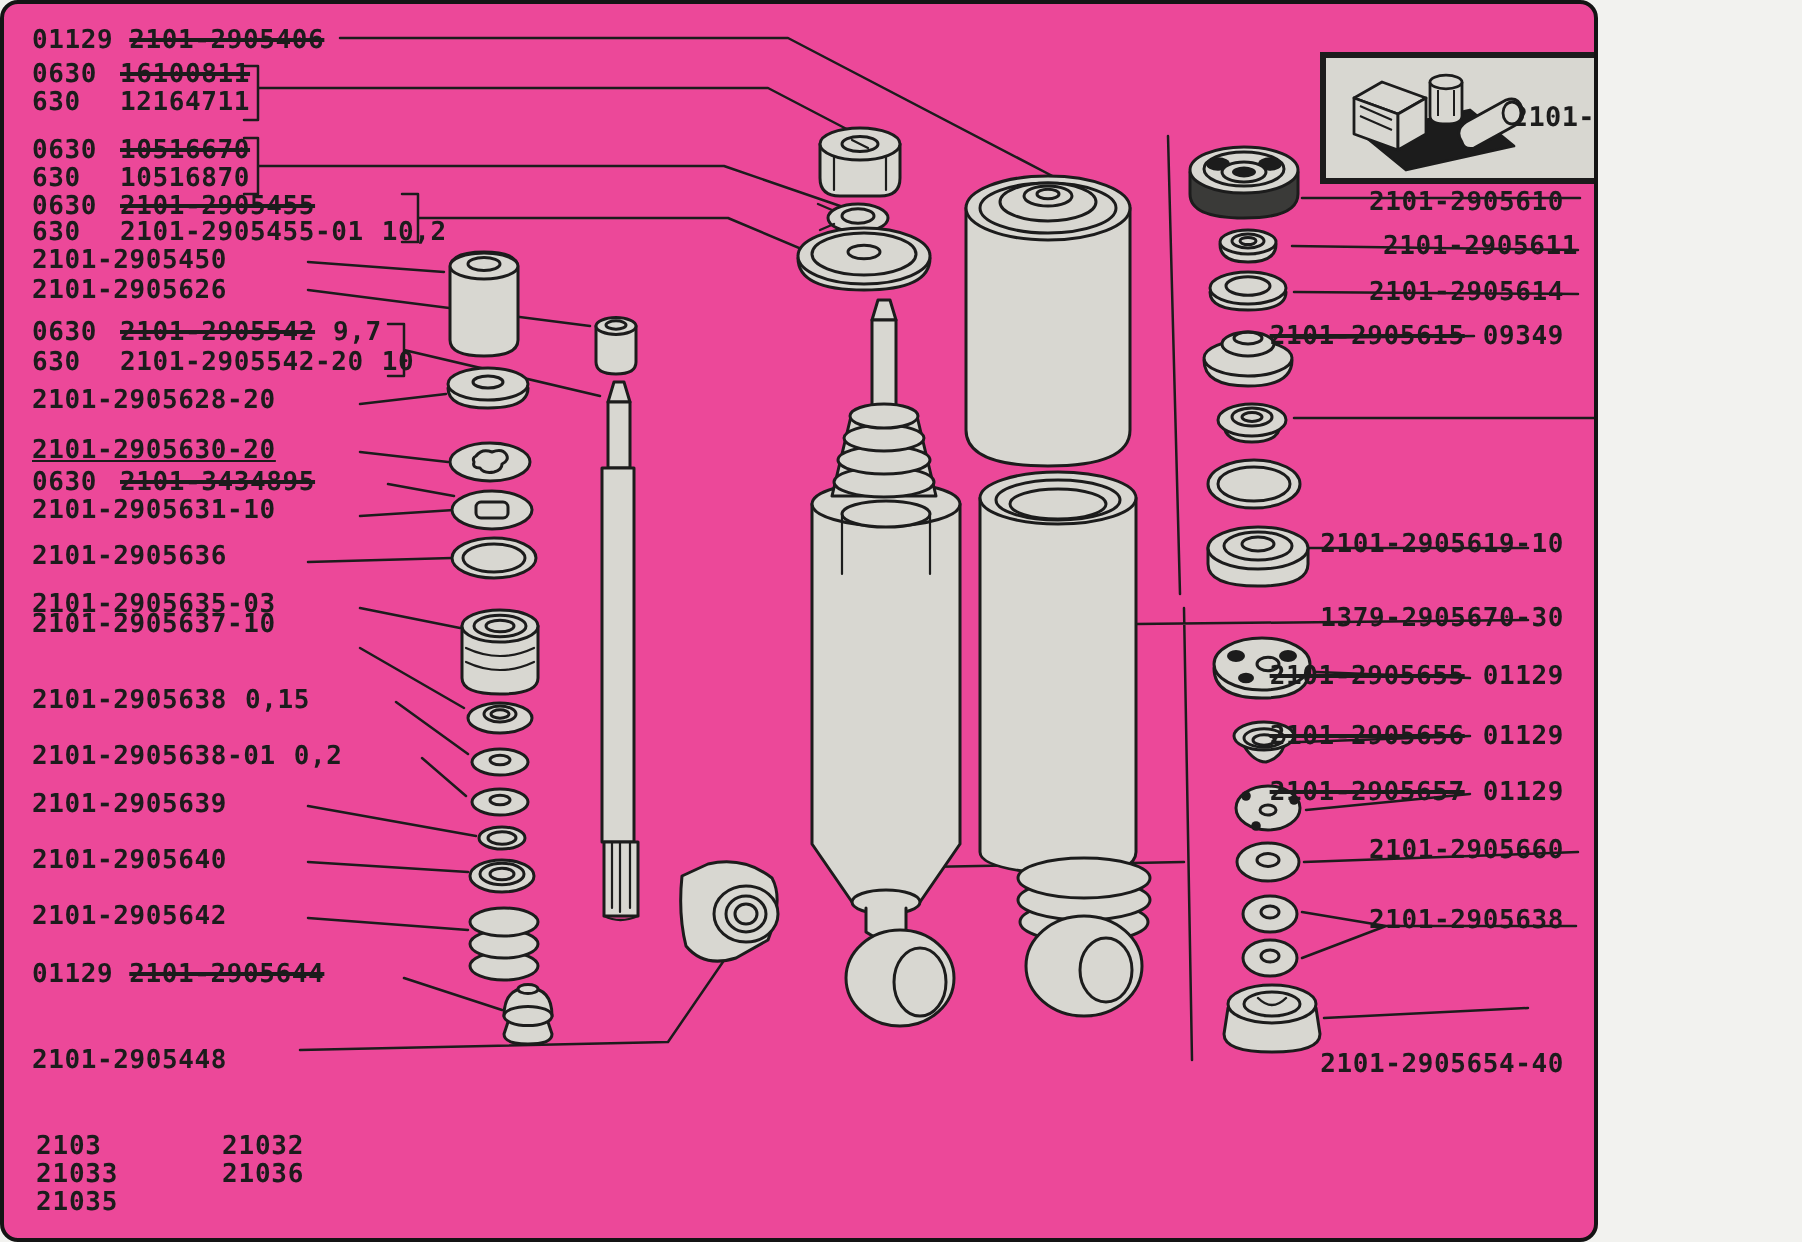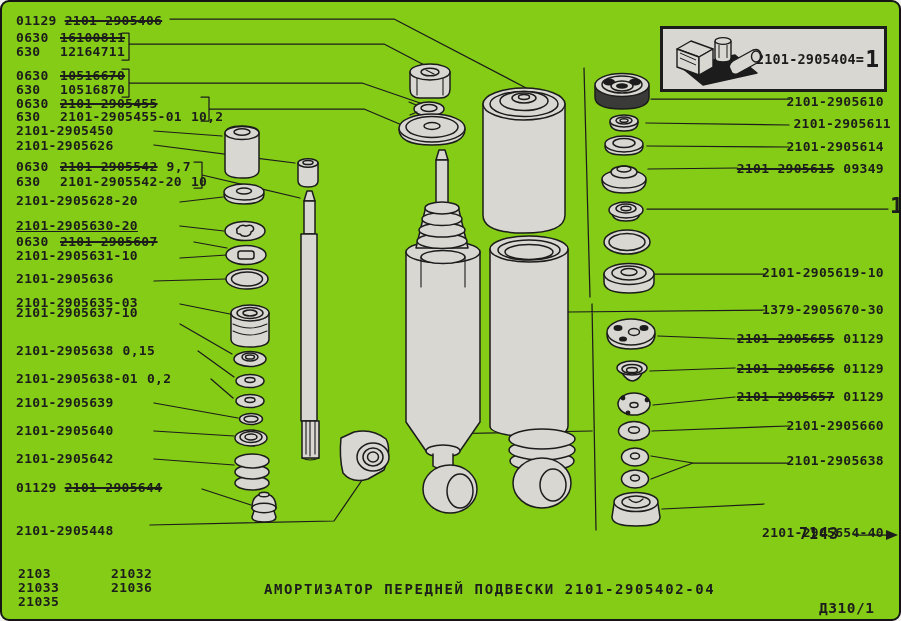--- a/index.html
+++ b/index.html
@@ -1,18 +1,18 @@
 <!DOCTYPE html>
 <html><head>
 <meta charset="utf-8">
 <style>
   html,body{margin:0;padding:0;background:#f2f2ef;}
   #page{
-    position:relative;width:901px;height:621px;overflow:hidden;
-    background:#84cc16;border:2px solid #141414;border-radius:9px;
+    position:relative;width:799px;height:621px;overflow:hidden;
+    background:#ec4899;border:2px solid #141414;border-radius:9px;
     box-sizing:border-box;
     font-family:"DejaVu Sans Mono",monospace;color:#1c1c1c;
   }
   svg{position:absolute;left:0;top:0;}
   .lbl{
     position:absolute;font:700 13px "DejaVu Sans Mono",monospace;
     letter-spacing:.3px;color:#1c1c1c;white-space:pre;line-height:14px;
   }
   .lbl .pre{display:inline-block;min-width:36px;margin-right:8px;}
   .lbl .suf{margin-left:9px;}
@@ -325,21 +325,21 @@
       <div class="lbl" style="left: 14px; top: 67px;"><span class="pre">0630</span><span class="num struck">10516670</span></div>
       <div class="lbl" style="left: 14px; top: 81px;"><span class="pre">630</span><span class="num">10516870</span></div>
       <div class="lbl" style="left: 14px; top: 95px;"><span class="pre">0630</span><span class="num struck">2101-2905455</span></div>
       <div class="lbl" style="left: 14px; top: 108px;"><span class="pre">630</span><span class="num">2101-2905455-01</span><span class="suf">10,2</span></div>
       <div class="lbl" style="left: 14px; top: 122px;"><span class="num">2101-2905450</span></div>
       <div class="lbl" style="left: 14px; top: 137px;"><span class="num">2101-2905626</span></div>
       <div class="lbl" style="left: 14px; top: 158px;"><span class="pre">0630</span><span class="num struck">2101-2905542</span><span class="suf">9,7</span></div>
       <div class="lbl" style="left: 14px; top: 173px;"><span class="pre">630</span><span class="num">2101-2905542-20</span><span class="suf">10</span></div>
       <div class="lbl" style="left: 14px; top: 192px;"><span class="num">2101-2905628-20</span></div>
       <div class="lbl" style="left: 14px; top: 217px; text-decoration: underline;"><span class="num">2101-2905630-20</span></div>
-      <div class="lbl" style="left: 14px; top: 233px;"><span class="pre">0630</span><span class="num struck">2101-2905607</span></div>
+      <div class="lbl" style="left: 14px; top: 233px;"><span class="pre">0630</span><span class="num struck">2101-3434895</span></div>
       <div class="lbl" style="left: 14px; top: 247px;"><span class="num">2101-2905631-10</span></div>
       <div class="lbl" style="left: 14px; top: 270px;"><span class="num">2101-2905636</span></div>
       <div class="lbl" style="left: 14px; top: 294px;"><span class="num">2101-2905635-03</span></div>
       <div class="lbl" style="left: 14px; top: 304px;"><span class="num">2101-2905637-10</span></div>
       <div class="lbl" style="left: 14px; top: 342px;"><span class="num">2101-2905638</span><span class="suf">0,15</span></div>
       <div class="lbl" style="left: 14px; top: 370px;"><span class="num">2101-2905638-01</span><span class="suf">0,2</span></div>
       <div class="lbl" style="left: 14px; top: 394px;"><span class="num">2101-2905639</span></div>
       <div class="lbl" style="left: 14px; top: 422px;"><span class="num">2101-2905640</span></div>
       <div class="lbl" style="left: 14px; top: 450px;"><span class="num">2101-2905642</span></div>
       <div class="lbl" style="left: 14px; top: 479px;"><span class="pre">01129</span><span class="num struck">2101-2905644</span></div>
@@ -383,16 +383,15 @@
   <div id="kit-ref-1">1</div>
 
   <div id="arrow-ref">7143</div>
 
   <span class="model-code" style="left:16px;top:564px">2103</span>
   <span class="model-code" style="left:109px;top:564px">21032</span>
   <span class="model-code" style="left:16px;top:578px">21033</span>
   <span class="model-code" style="left:109px;top:578px">21036</span>
   <span class="model-code" style="left:16px;top:592px">21035</span>
 
-  <div id="drawing-title">АМОРТИЗАТОР ПЕРЕДНЕЙ ПОДВЕСКИ 2101-2905402-04</div>
   <div id="sheet-code">Д310/1</div>
 
 </div>
 
 </body></html>

